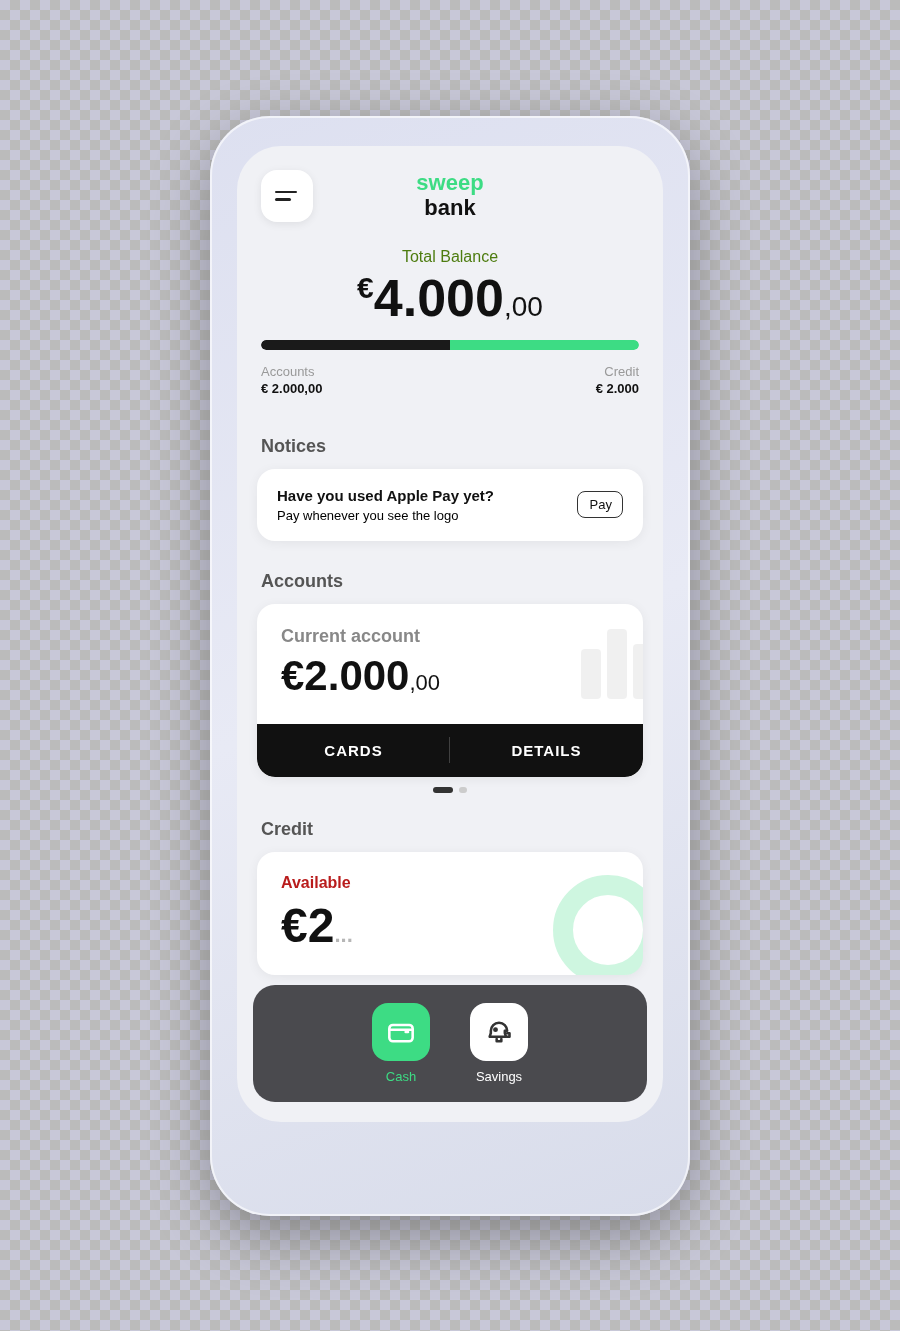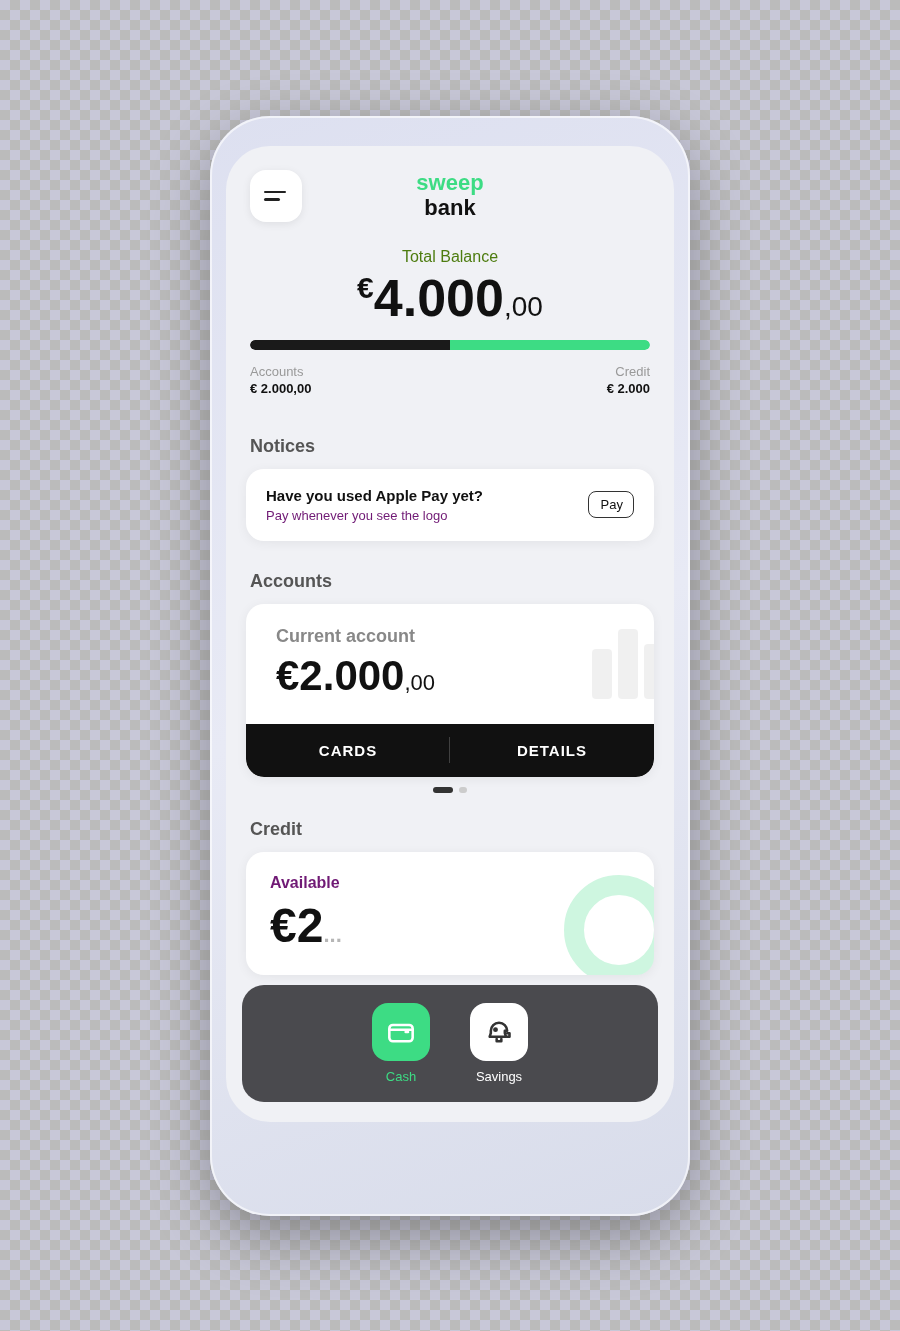--- a/index.html
+++ b/index.html
@@ -19,21 +19,21 @@
       min-height: 100vh;
       padding: 40px 0;
       font-family: -apple-system, BlinkMacSystemFont, 'Segoe UI', sans-serif;
     }
 
     .phone-shell {
       width: 480px;
       min-height: 1100px;
       background: linear-gradient(160deg, #dde0f0 0%, #e8eaf5 50%, #d8dcea 100%);
       border-radius: 60px;
-      padding: 30px 16px 40px;
+      padding: 30px 27px 40px;
       position: relative;
       box-shadow: 0 20px 60px rgba(0,0,0,0.3), inset 0 0 0 2px rgba(255,255,255,0.6);
     }
 
     .phone-inner {
       background: #f0f1f5;
       border-radius: 44px;
       overflow: hidden;
       padding-bottom: 20px;
     }
@@ -189,21 +189,21 @@
 
     .notice-text h4 {
       font-size: 15px;
       font-weight: 800;
       color: #111;
       margin-bottom: 4px;
     }
 
     .notice-text p {
       font-size: 13px;
-      color: #701a75;
+      color: #000000;
     }
 
     .apple-pay-badge {
       border: 1.5px solid #333;
       border-radius: 8px;
       padding: 5px 10px;
       font-size: 13px;
       font-weight: 400;
       color: #111;
       white-space: nowrap;
@@ -224,21 +224,20 @@
       overflow: hidden;
       box-shadow: 0 2px 12px rgba(0,0,0,0.06);
       position: relative;
     }
 
     .account-card-body {
       padding: 22px 24px 22px;
       position: relative;
       overflow: hidden;
       min-height: 120px;
-      margin-left: 6px;
     }
 
     .account-card-title {
       font-size: 18px;
       font-weight: 700;
       color: #888;
       margin-bottom: 8px;
     }
 
     .account-card-amount {
@@ -338,21 +337,21 @@
 
     .credit-card-body {
       padding: 22px 24px;
       position: relative;
       overflow: hidden;
       min-height: 100px;
     }
 
     .credit-card-title {
       font-size: 16px;
-      color: #701a75;
+      color: #b91c1c;
       font-weight: 600;
       margin-bottom: 6px;
     }
 
     .credit-amount-big {
       font-size: 48px;
       font-weight: 900;
       color: #111;
     }
 

